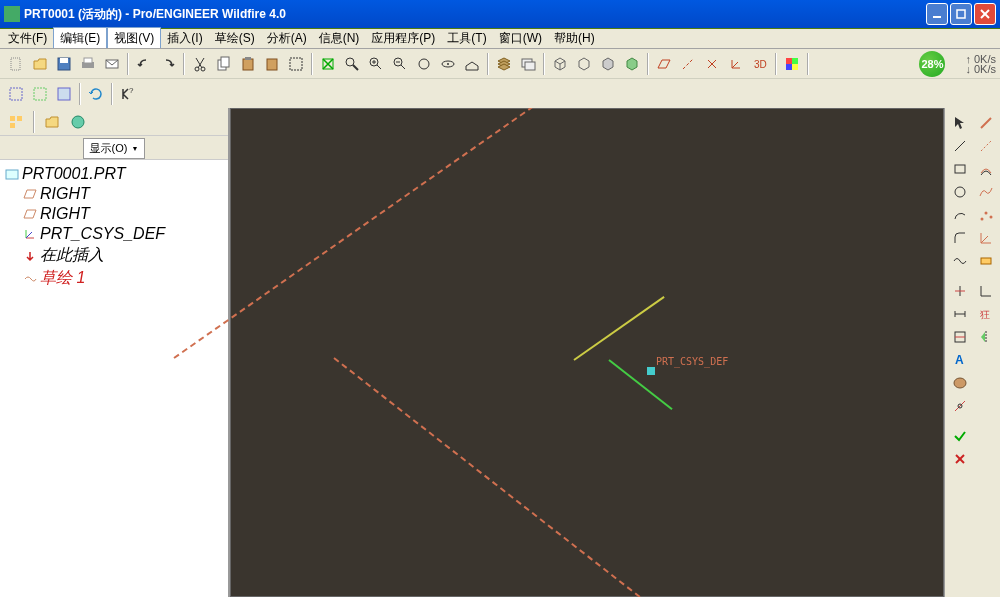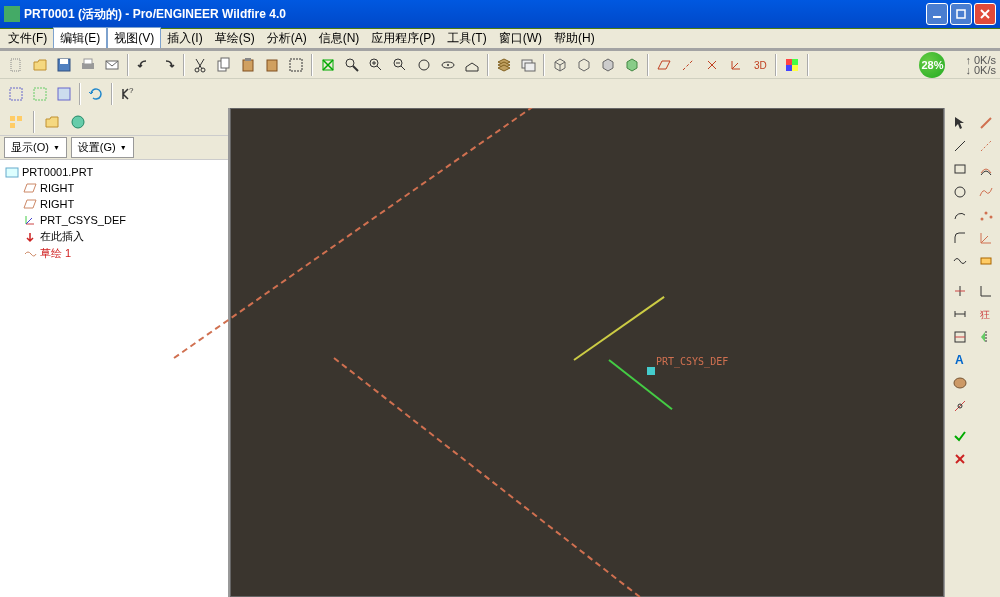--- a/index.html
+++ b/index.html
@@ -12,41 +12,41 @@
     .titlebar-title { flex: 1; font-size: 12px; font-weight: bold; }
     .window-controls { display: flex; gap: 2px; }
     .window-btn { width: 22px; height: 22px; border: 1px solid #fff; background: #4a7ed0; display: flex; align-items: center; justify-content: center; cursor: pointer; border-radius: 3px; }
     .window-btn.close { background: #e04a3a; }
     .window-btn svg { width: 10px; height: 10px; }
     
     .menubar { background: #ece9d8; border-top: 1px solid #4d7c0f; height: 20px; display: flex; align-items: center; padding: 0 2px; }
     .menu-item { padding: 2px 6px; cursor: pointer; font-size: 12px; }
     .menu-item.highlighted { border: 1px solid #7da2ce; background: #fff; }
     
-    .toolbar { background: #ece9d8; border-top: 3px solid #a3a3a3; height: 30px; display: flex; align-items: center; padding: 2px 4px; gap: 0; }
+    .toolbar { background: #ece9d8; border-top: 1px solid #a3a3a3; height: 30px; display: flex; align-items: center; padding: 2px 4px; gap: 0; }
     .toolbar-btn { width: 24px; height: 26px; display: flex; align-items: center; justify-content: center; cursor: pointer; border: 1px solid transparent; }
     .toolbar-sep { width: 2px; height: 22px; border-left: 1px solid #aaa; border-right: 1px solid #fff; margin: 0 3px; }
     .category-orb { width: 26px; height: 26px; border-radius: 50%; background: radial-gradient(circle at 35% 35%, #6c4, #2a2); display: flex; align-items: center; justify-content: center; color: #fff; font-size: 11px; font-weight: bold; }
     .ok-indicator { font-size: 11px; color: #555; line-height: 10px; margin-left: 20px; }
     
     .toolbar2 { background: #ece9d8; border-top: 1px solid #d0d0c0; height: 30px; display: flex; align-items: center; padding: 2px 4px; }
     
     .message-bar { background: #fff; border-top: 1px solid #ccc; border-bottom: 1px solid #ccc; height: 22px; display: flex; align-items: center; padding: 0 8px; font-size: 12px; }
     .message-bar::before { content: "•"; color: #000; margin-right: 6px; font-size: 14px; }
     
     .main-area { flex: 1; display: flex; overflow: hidden; }
     
     .sidebar { width: 230px; background: #ece9d8; border-right: 2px solid #999; display: flex; flex-direction: column; }
     .sidebar-toolbar { height: 28px; display: flex; align-items: center; padding: 2px 4px; gap: 2px; border-bottom: 1px solid #ccc; }
-    .sidebar-controls { height: 24px; display: flex; align-items: center; padding: 2px 4px; gap: 4px; border-bottom: 1px solid #ccc; }
+    .sidebar-controls { height: 24px; display: flex; align-items: center; padding: 2px 4px; gap: 4px; border-bottom: 1px solid #ccc; flex-direction: column; }
     .dropdown-btn { background: #fff; border: 1px solid #999; padding: 2px 6px; font-size: 11px; cursor: pointer; display: flex; align-items: center; gap: 4px; }
     .dropdown-btn::after { content: "▼"; font-size: 7px; }
     
     .tree { flex: 1; background: #fff; overflow: auto; padding: 4px; }
-    .tree-item { display: flex; align-items: center; padding: 1px 0; cursor: pointer; font-size: 11px; }
+    .tree-item { display: flex; align-items: center; padding: 1px 0; cursor: pointer; font-size: 16px; font-style: italic; }
     .tree-item.indent1 { padding-left: 18px; }
     .tree-icon { width: 16px; height: 14px; margin-right: 2px; display: flex; align-items: center; justify-content: center; }
     .tree-item.active { color: #d02020; }
     
     .canvas { flex: 1; background: #3a352e; position: relative; border: 1px solid #666; }
     .canvas-origin { position: absolute; left: 58%; top: 52%; }
     .csys-label { position: absolute; color: #d07050; font-size: 10px; left: 12px; top: -6px; font-family: monospace; }
     .dash-line { position: absolute; border-top: 2px dashed #d07050; transform-origin: left center; }
     .line1 { width: 700px; transform: rotate(-35deg); left: -470px; top: -5px; }
     .line2 { width: 700px; transform: rotate(38deg); left: -310px; top: -5px; }

